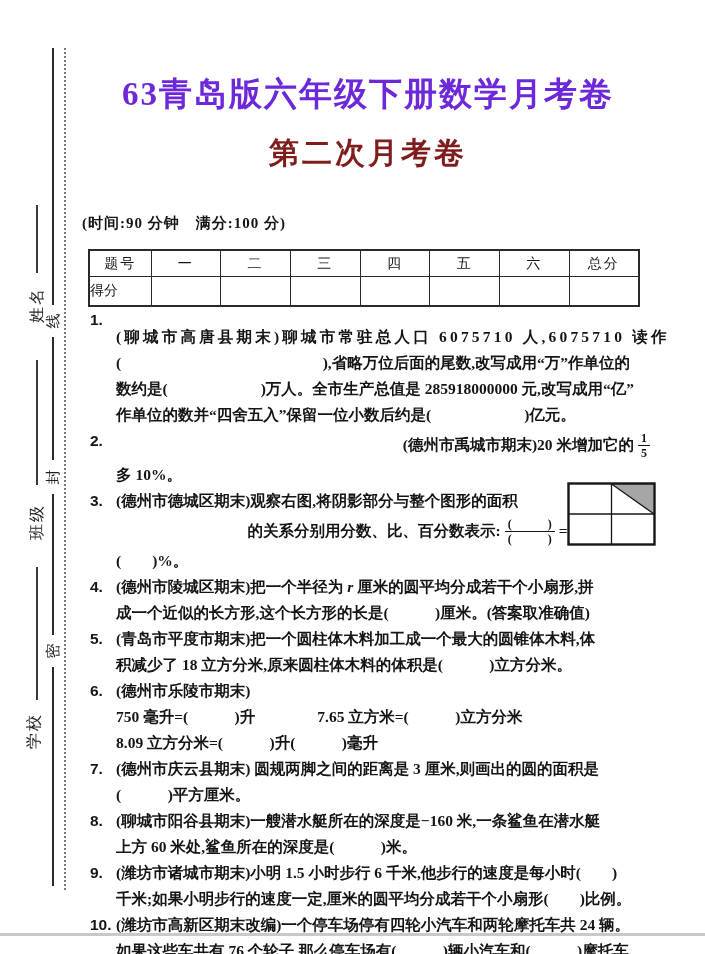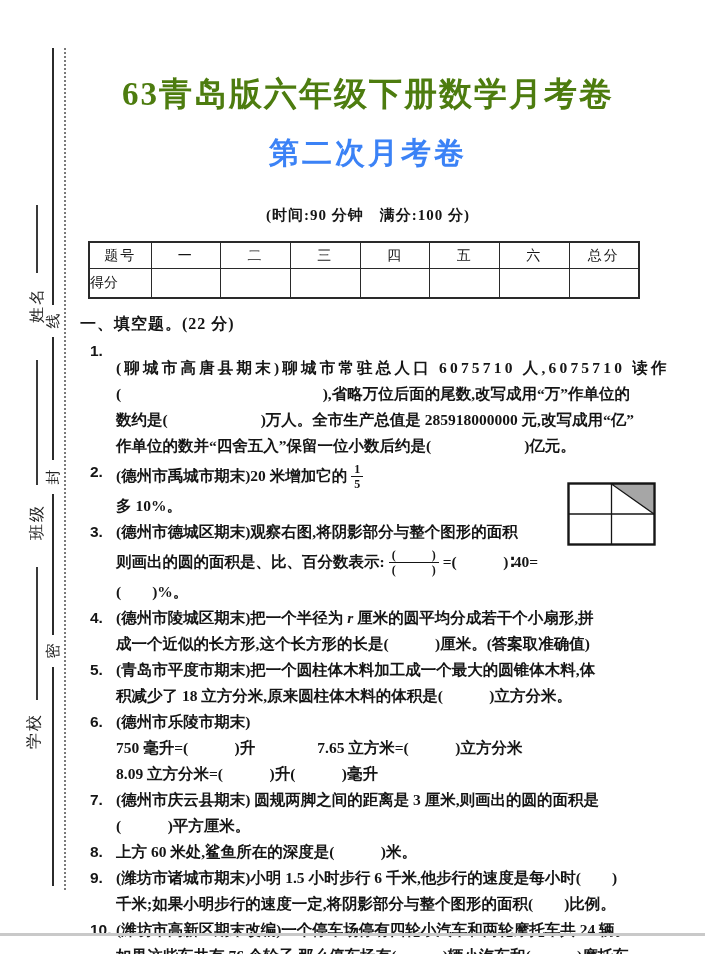--- a/index.html
+++ b/index.html
@@ -8,38 +8,38 @@
 
   
   .vseg{position:absolute;width:2px;background:#2b2b2b;}
   .blankseg{position:absolute;width:2px;background:#3a3a3a;}
   .dotted-line{position:absolute;left:64px;top:48px;height:842px;width:0;border-left:2px dotted #7a7a7a;}
   .side-label{position:absolute;font-size:16px;letter-spacing:2px;white-space:nowrap;transform:translate(-50%,-50%) rotate(-90deg);color:#222;}
   .seal-char{position:absolute;font-size:15px;transform:translate(-50%,-50%) rotate(-90deg);color:#222;}
 
   
   .main{position:absolute;left:82px;top:0;width:572px;}
-  .title1{margin-top:72px;text-align:center;font-size:33px;font-weight:700;letter-spacing:2px;color:#4d7c0f;}
-  .title2{margin-top:16px;text-align:center;font-size:30px;font-weight:700;letter-spacing:3px;color:#3b82f6;}
-  .subtitle{margin-top:32px;text-align:center;font-size:15px;font-weight:600;letter-spacing:1px;}
+  .title1{margin-top:72px;text-align:center;font-size:33px;font-weight:700;letter-spacing:2px;color:#6d28d9;}
+  .title2{margin-top:16px;text-align:center;font-size:30px;font-weight:700;letter-spacing:3px;color:#7f1d1d;}
+  .subtitle{margin-top:40px;text-align:left;font-size:15px;font-weight:600;letter-spacing:1px;}
 
   table.score{border-collapse:collapse;margin:16px 0 0 6px;width:552px;table-layout:fixed;border:2px solid #2a2a2a;}
   table.score th,table.score td{border:1.2px solid #2a2a2a;font-size:14px;font-weight:500;padding:0;}
   table.score th{height:25px;letter-spacing:2px;}
   table.score td{height:28px;}
   col.first{width:62px;}
 
   .sec-heading{margin:15px 0 3px -2px;font-size:16px;font-weight:600;letter-spacing:1px;}
 
   .qlist{margin-left:8px;width:564px;}
   .q{display:flex;align-items:flex-start;}
   .qnum{width:26px;flex:0 0 26px;font-weight:700;font-size:15.5px;line-height:26px;font-family:"Liberation Sans","DejaVu Sans",sans-serif;}
   .qbody{flex:1;font-size:15.5px;font-weight:600;}
   .line{line-height:26px;white-space:nowrap;}
-  .flexline{display:flex;align-items:center;height:34px;white-space:nowrap;}
+  .flexline{display:flex;align-items:center;height:34px;white-space:nowrap;justify-content:flex-end;}
   .src{font-weight:700;}
   .wide{letter-spacing:3.2px;margin-top:17px;}
   .frac{display:inline-flex;flex-direction:column;align-items:center;margin:0 4px;vertical-align:middle;}
   .frac .fnum{display:block;font-size:12px;line-height:14px;border-bottom:1.5px solid #151515;padding:0 3px;text-align:center;}
   .frac .fden{display:block;font-size:12px;line-height:14px;padding:0 3px;text-align:center;}
   .conv-gap{display:inline-block;width:62px;}
   .rvar{font-style:italic;font-weight:600;}
 
   .figure{position:absolute;left:567px;top:482px;width:89px;height:64px;}
   .bottom-edge{position:absolute;left:0;top:933px;width:705px;height:2.5px;background:#c9c9c9;}
@@ -103,21 +103,20 @@
         <td></td>
         <td></td>
         <td></td>
         <td></td>
         <td></td>
         <td></td>
       </tr>
     </tbody>
       </table>
 
-    <div class="sec-heading">一、填空题。(22 分)</div>
 
     <div class="qlist">
 
       <div class="q">
         <span class="qnum">1.</span>
         <div class="qbody">
           <div class="line wide">(聊城市高唐县期末)聊城市常驻总人口 6075710 人,6075710 读作</div>
           <div class="line">(　　　　　　　　　　　　　),省略万位后面的尾数,改写成用“万”作单位的</div>
           <div class="line">数约是(　　　　　　)万人。全市生产总值是 285918000000 元,改写成用“亿”</div>
           <div class="line">作单位的数并“四舍五入”保留一位小数后约是(　　　　　　)亿元。</div>
@@ -136,21 +135,21 @@
           </div>
           <div class="line">多 10%。</div>
         </div>
       </div>
 
       <div class="q">
         <span class="qnum">3.</span>
         <div class="qbody">
           <div class="line">(德州市德城区期末)观察右图,将阴影部分与整个图形的面积</div>
           <div class="flexline">
-            <span>则画出的圆的面积是、比、百分数表示:</span>
+            <span>的关系分别用分数、比、百分数表示:</span>
             <span class="frac">
               <span class="fnum">(　　　)</span>
               <span class="fden">(　　　)</span>
             </span>
             <span>=(　　　)∶40=</span>
           </div>
           <div class="line">(　　)%。</div>
         </div>
       </div>
 
@@ -183,29 +182,30 @@
         <span class="qnum">7.</span>
         <div class="qbody">
           <div class="line">(德州市庆云县期末) 圆规两脚之间的距离是 3 厘米,则画出的圆的面积是</div>
           <div class="line">(　　　)平方厘米。</div>
         </div>
       </div>
 
       <div class="q">
         <span class="qnum">8.</span>
         <div class="qbody">
+          <div class="line">(聊城市阳谷县期末)一艘潜水艇所在的深度是−160 米,一条鲨鱼在潜水艇</div>
           <div class="line">上方 60 米处,鲨鱼所在的深度是(　　　)米。</div>
         </div>
       </div>
 
       <div class="q">
         <span class="qnum">9.</span>
         <div class="qbody">
           <div class="line">(潍坊市诸城市期末)小明 1.5 小时步行 6 千米,他步行的速度是每小时(　　)</div>
-          <div class="line">千米;如果小明步行的速度一定,将阴影部分与整个图形的面积(　　)比例。</div>
+          <div class="line">千米;如果小明步行的速度一定,厘米的圆平均分成若干个小扇形(　　)比例。</div>
         </div>
       </div>
 
       <div class="q">
         <span class="qnum">10.</span>
         <div class="qbody">
           <div class="line">(潍坊市高新区期末改编)一个停车场停有四轮小汽车和两轮摩托车共 24 辆。</div>
           <div class="line">如果这些车共有 76 个轮子,那么停车场有(　　　)辆小汽车和(　　　)摩托车。</div>
         </div>
       </div>

